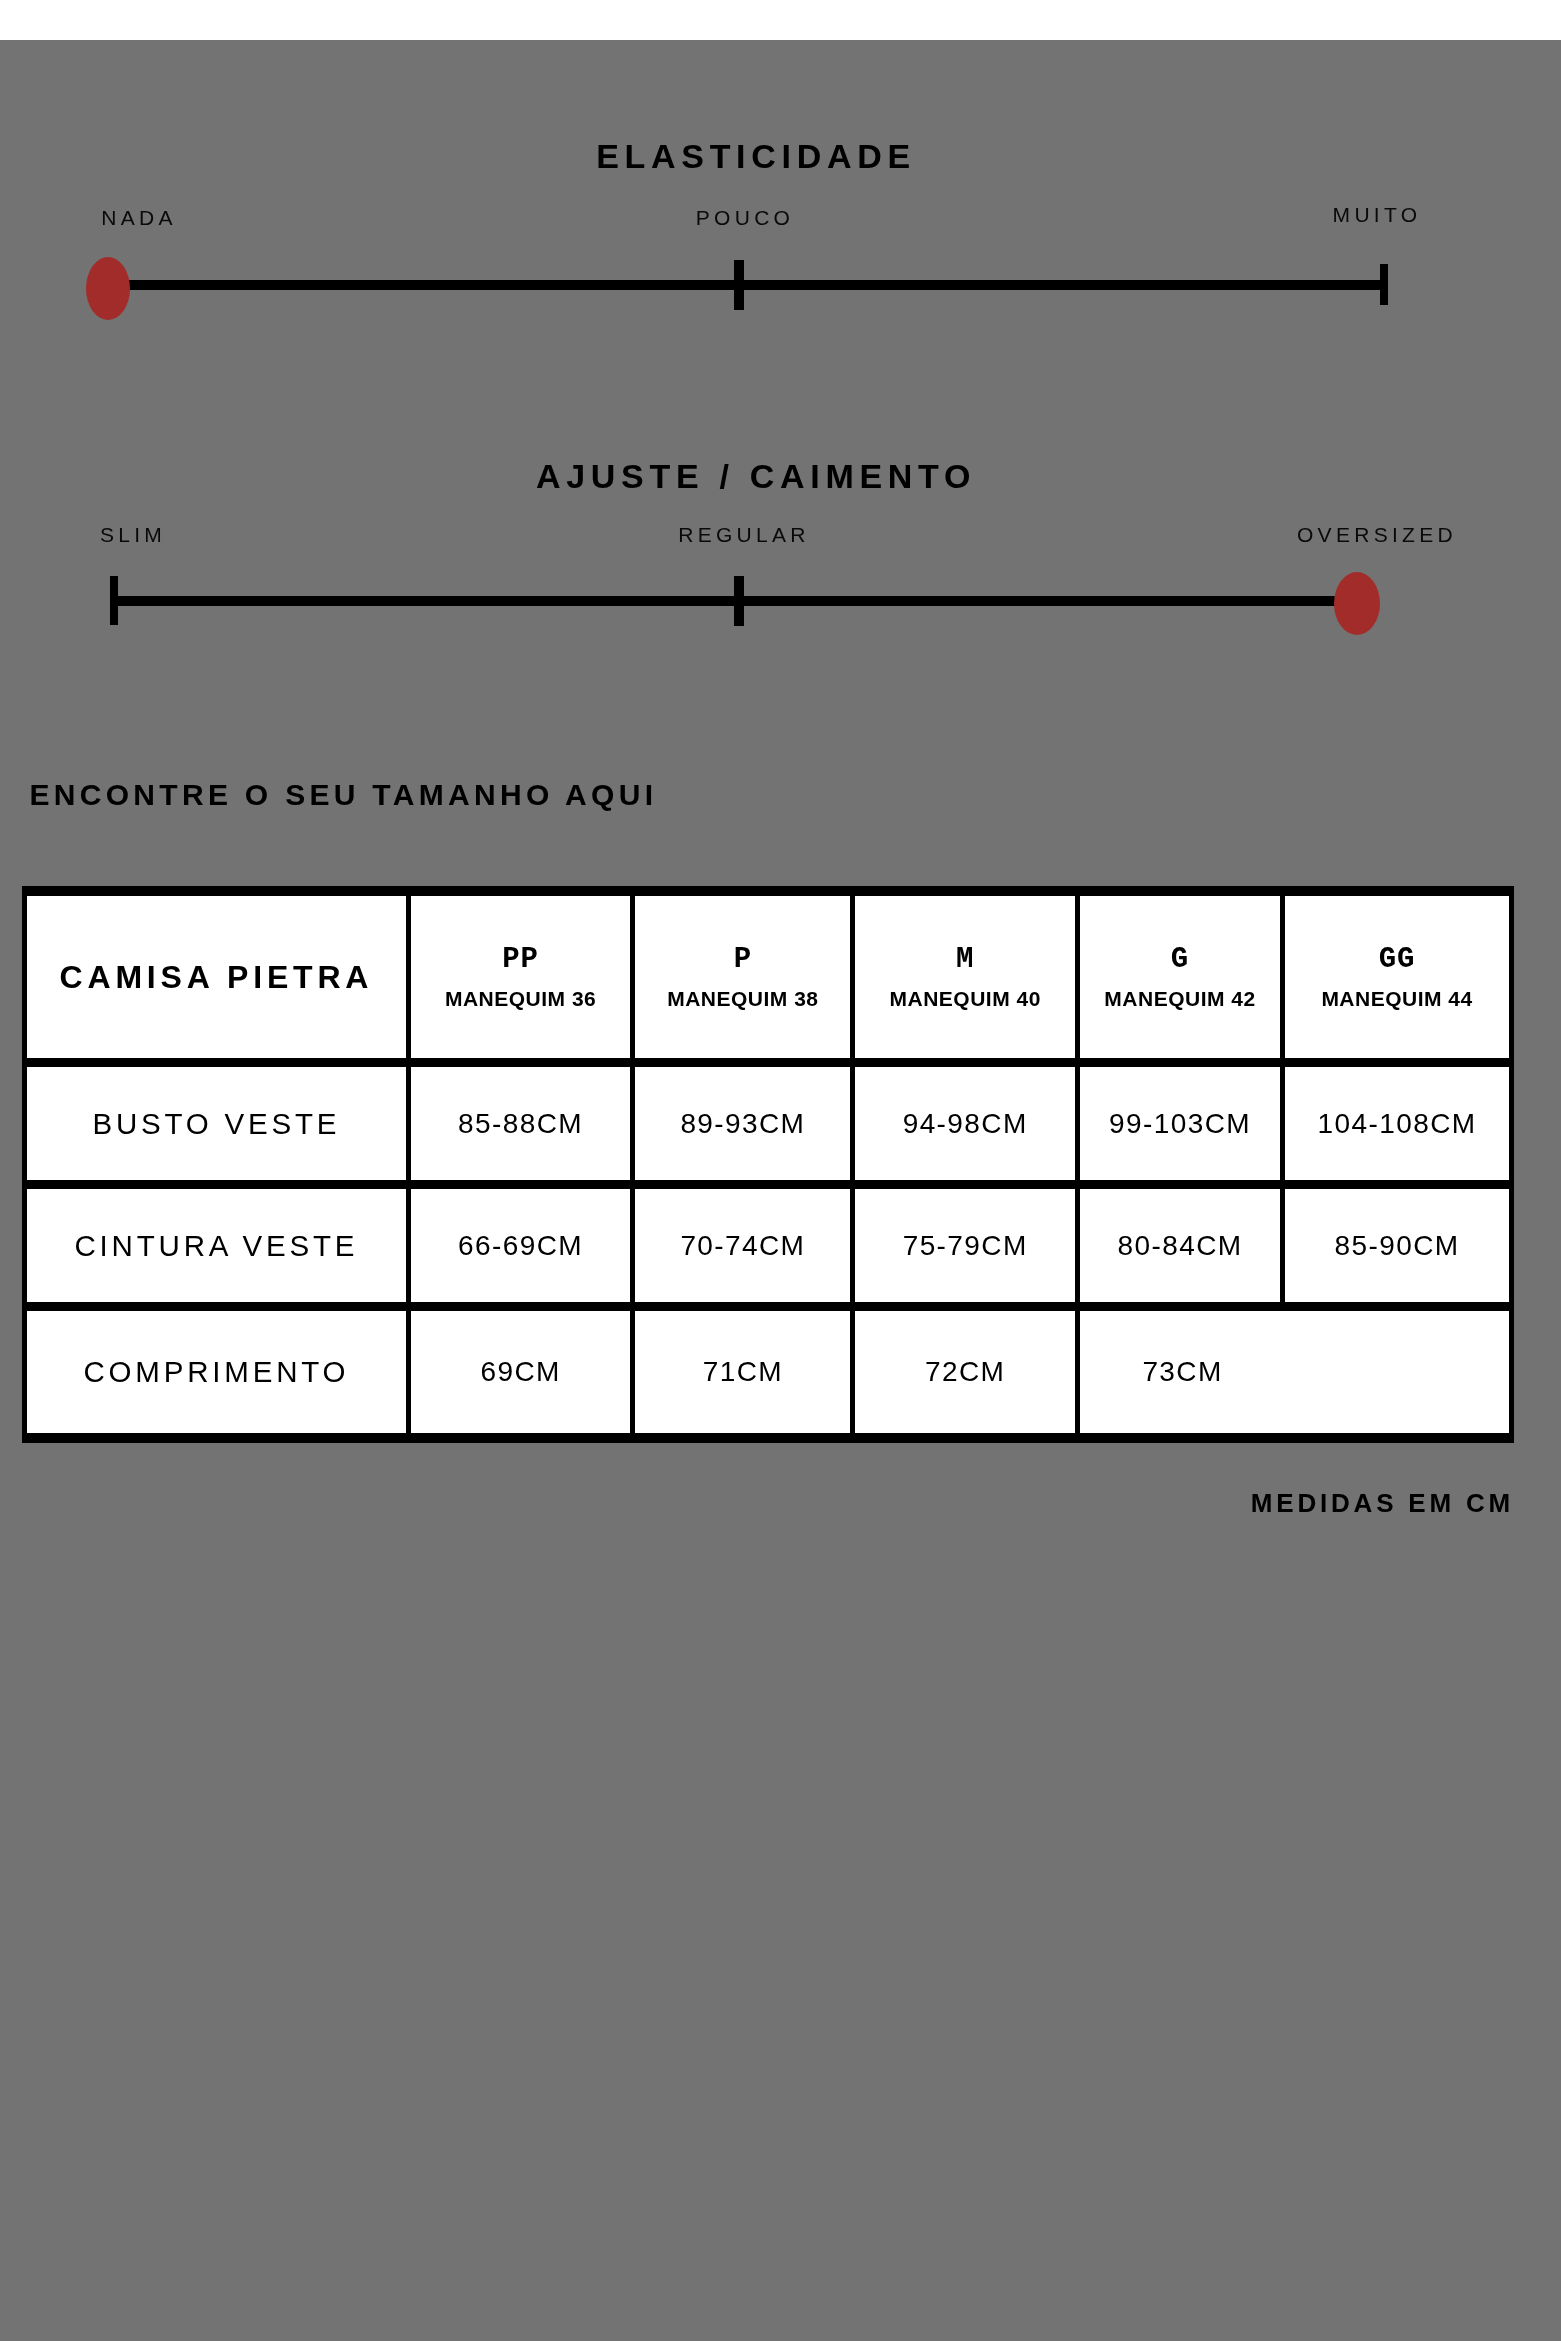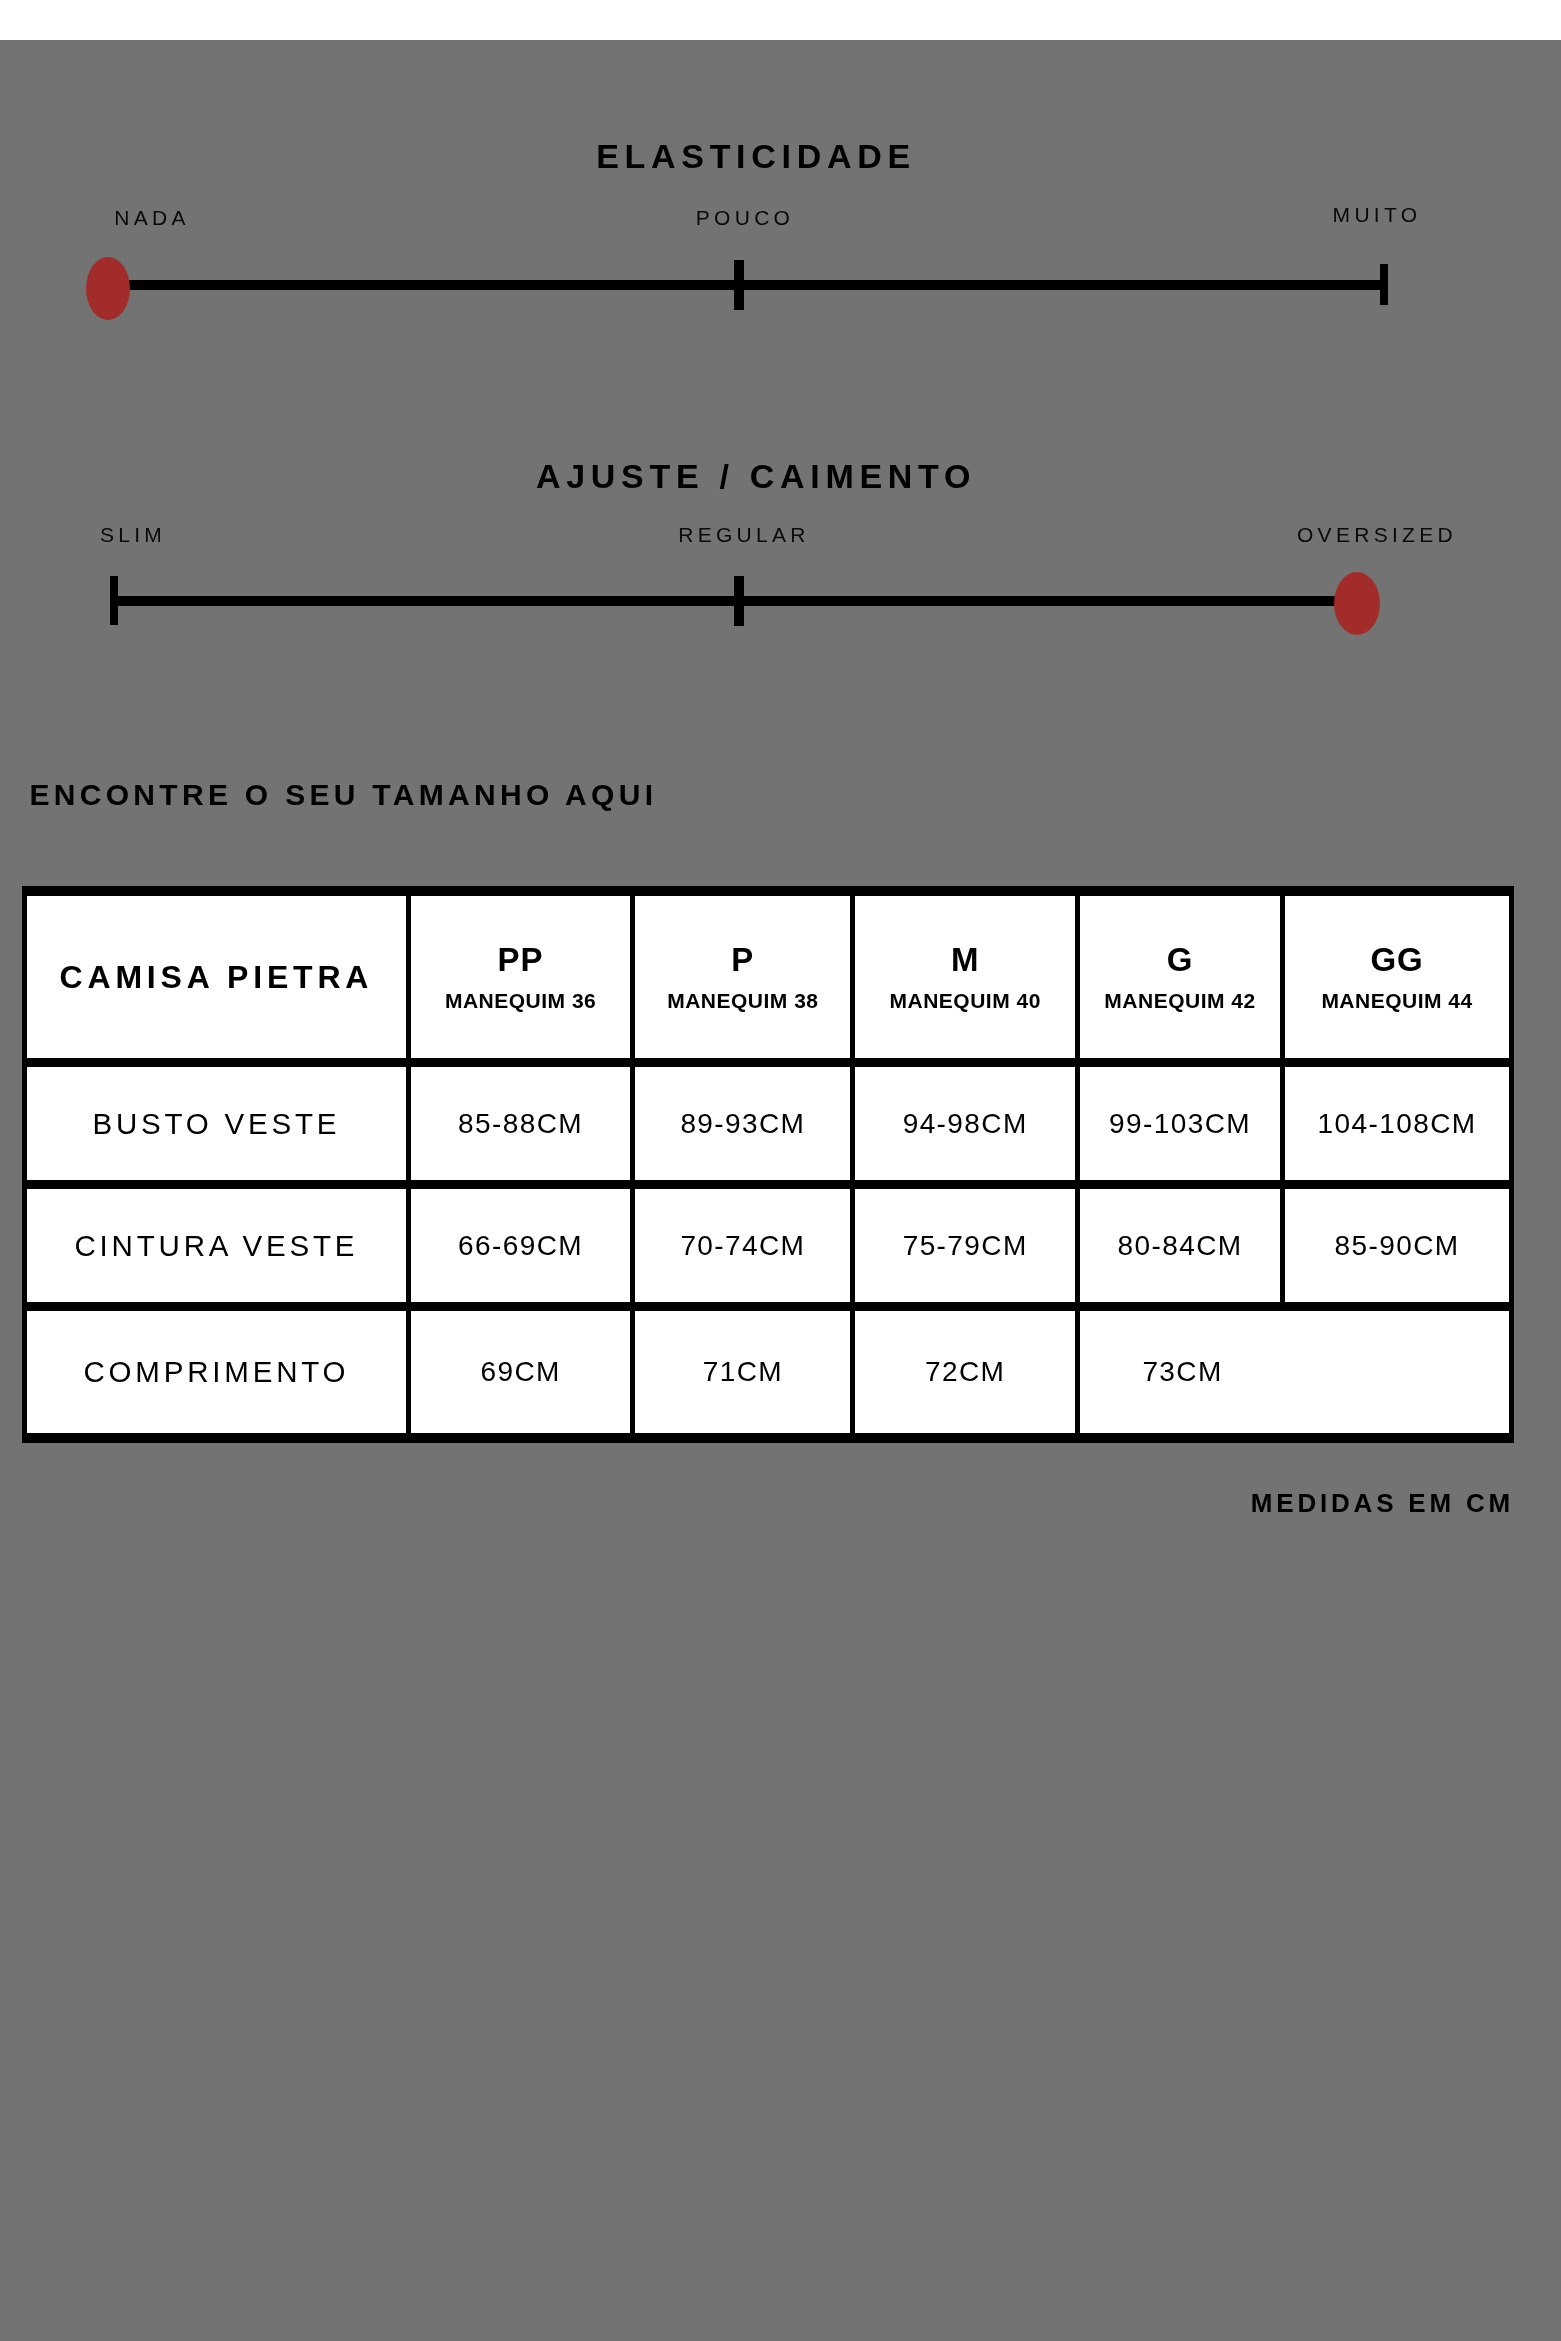--- a/index.html
+++ b/index.html
@@ -16,21 +16,21 @@
   }
   .slider-label{
     position:absolute;transform:translateX(-50%);
     font-size:21px;font-weight:400;letter-spacing:4.3px;white-space:nowrap;color:#0a0a0a;
   }
   .slider-line{position:absolute;height:9.5px;background:#000;}
   .tick{position:absolute;background:#000;}
   .marker-dot{position:absolute;border-radius:50%;}
 
   #s1-title{top:97px;}
-  #s1-label-start{top:166px;left:152px;}
+  #s1-label-start{top:166px;left:139px;}
   #s1-label-mid{top:166px;left:745px;text-align:right;}
   #s1-label-end{top:163px;left:1377px;}
   #s1-line{top:240px;left:107px;width:1276px;}
   #s1-tick-mid{left:734px;top:220px;width:9.5px;height:50px;}
   #s1-tick-end{left:1380px;top:224px;width:7.6px;height:41px;}
   #s1-dot{left:86px;top:217px;width:44px;height:63px;}
 
   #s2-title{top:417px;}
   #s2-label-start{top:483px;left:133px;}
   #s2-label-mid{top:483px;left:744px;}
@@ -56,21 +56,21 @@
     box-sizing:border-box;
     border-right:5.7px solid #000;border-bottom:9.5px solid #000;
     display:flex;flex-direction:column;align-items:center;justify-content:center;
     text-align:center;background:#fff;
   }
   .tcell.col-last{border-right:none;}
   .tcell.row-last{border-bottom:none;}
   .tcell.hdr{height:171px;}
   .tcell.body{height:122px;}
   .product-name{font-size:32px;font-weight:700;letter-spacing:4.8px;white-space:nowrap;}
-  .size-code{font-size:33px;font-weight:700;letter-spacing:1px;line-height:1;}
+  .size-code{font-size:29px;font-weight:700;letter-spacing:1px;line-height:1;font-family:Liberation Mono, monospace;}
   .size-manequim{font-size:21px;font-weight:700;letter-spacing:0.5px;line-height:1;margin-top:14.3px;white-space:nowrap;}
   .row-label{font-size:29.5px;font-weight:400;letter-spacing:3.8px;white-space:nowrap;}
   .cell-value{font-size:28px;font-weight:400;letter-spacing:1.4px;white-space:nowrap;}
   #footnote{
     position:absolute;right:47px;top:1448px;
     font-size:26px;font-weight:700;letter-spacing:3.8px;white-space:nowrap;
   }
 </style>
 </head>
 <body>

